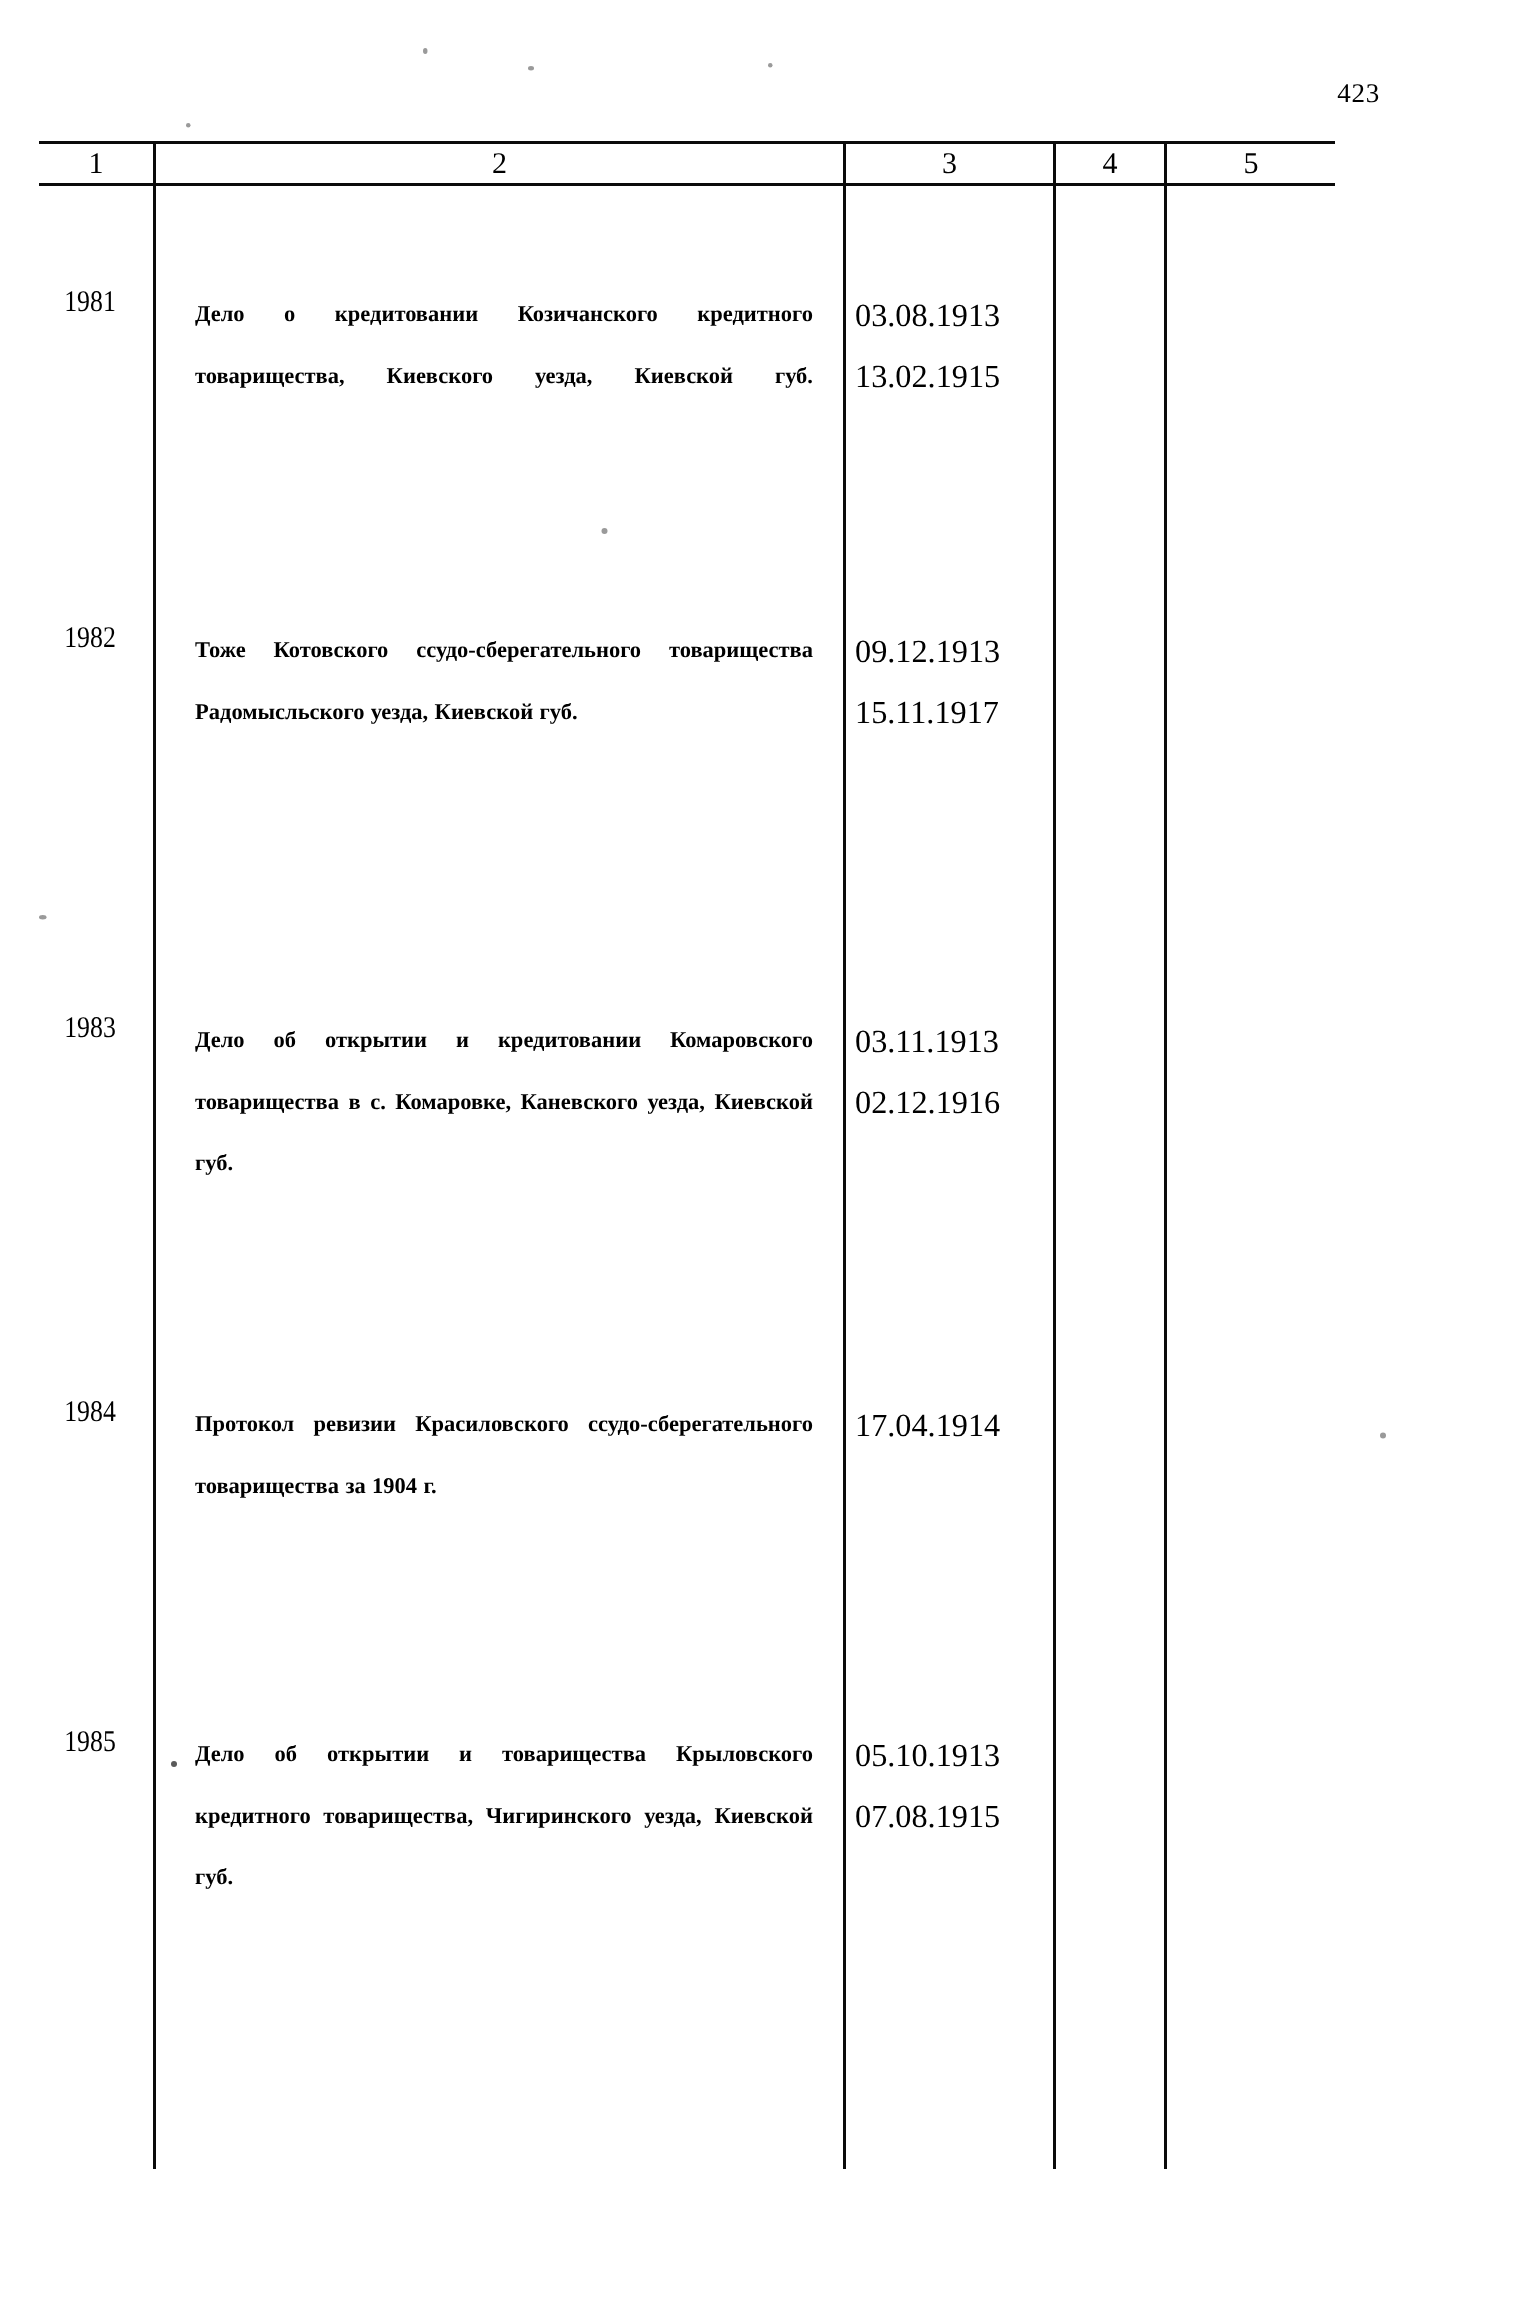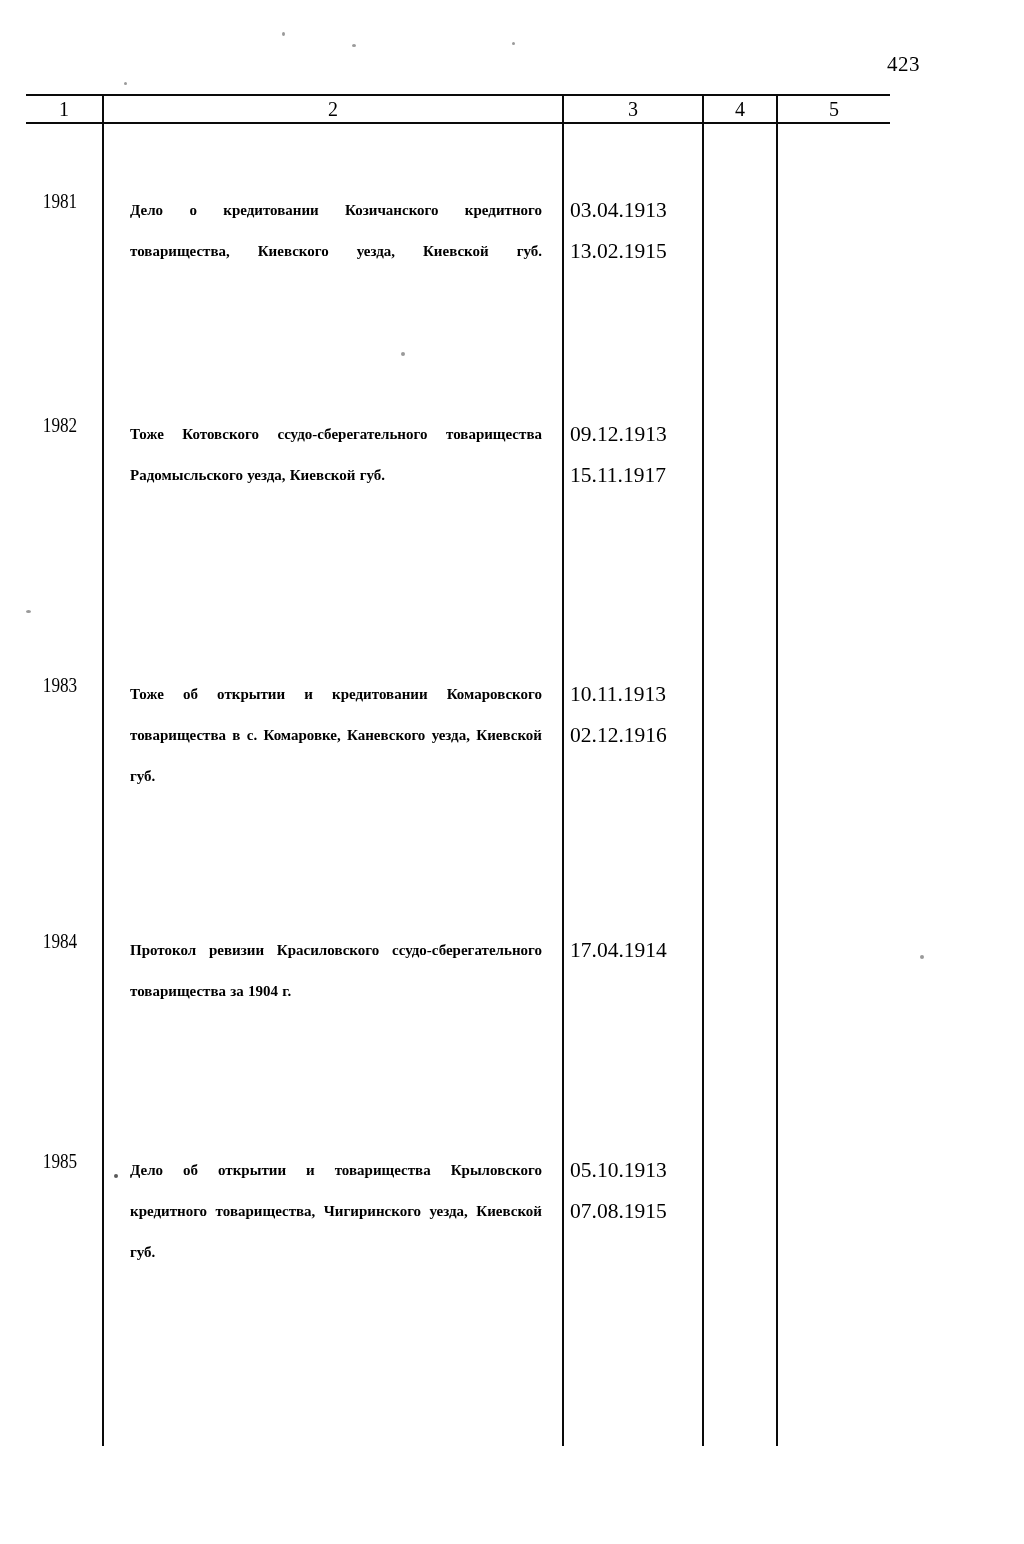--- a/index.html
+++ b/index.html
@@ -20,21 +20,21 @@
   .page {
     position: absolute;
     inset: 0;
   }
 
   
   .page-number {
     position: absolute;
     top: 52px;
     right: 104px;
-    font-size: 21px;
+    font-size: 18px;
     letter-spacing: 0.5px;
     margin-left: 16px;
   }
 
   
   .speck {
     position: absolute;
     background: #9a9a9a;
     border-radius: 50%;
   }
@@ -167,39 +167,39 @@
     <div class="head-cell h1">1</div>
     <div class="head-cell h2">2</div>
     <div class="head-cell h3">3</div>
     <div class="head-cell h4">4</div>
     <div class="head-cell h5">5</div>
 
     <div class="entry" style="top:96px;">
       <div class="entry-num">1981</div>
       <div class="entry-title">Дело о кредитовании Козичанского кредитного товарищества, Киевского уезда, Киевской губ.</div>
       <div class="entry-dates">
-        <div>03.04.1913</div>
+        <div>03.08.1913</div>
         <div>13.02.1915</div>
       </div>
     </div>
 
     <div class="entry" style="top:320px;">
       <div class="entry-num">1982</div>
       <div class="entry-title ragged">Тоже Котовского ссудо-сберегательного товарищества Радомысльского уезда, Киевской губ.</div>
       <div class="entry-dates">
         <div>09.12.1913</div>
         <div>15.11.1917</div>
       </div>
     </div>
 
     <div class="entry" style="top:580px;">
       <div class="entry-num">1983</div>
-      <div class="entry-title ragged">Тоже об открытии и кредитовании Комаровского товарищества в с. Комаровке, Каневского уезда, Киевской губ.</div>
-      <div class="entry-dates">
-        <div>10.11.1913</div>
+      <div class="entry-title ragged">Дело об открытии и кредитовании Комаровского товарищества в с. Комаровке, Каневского уезда, Киевской губ.</div>
+      <div class="entry-dates">
+        <div>03.11.1913</div>
         <div>02.12.1916</div>
       </div>
     </div>
 
     <div class="entry" style="top:836px;">
       <div class="entry-num">1984</div>
       <div class="entry-title ragged">Протокол ревизии Красиловского ссудо-сберегательного товарищества за 1904 г.</div>
       <div class="entry-dates">
         <div>17.04.1914</div>
       </div>

